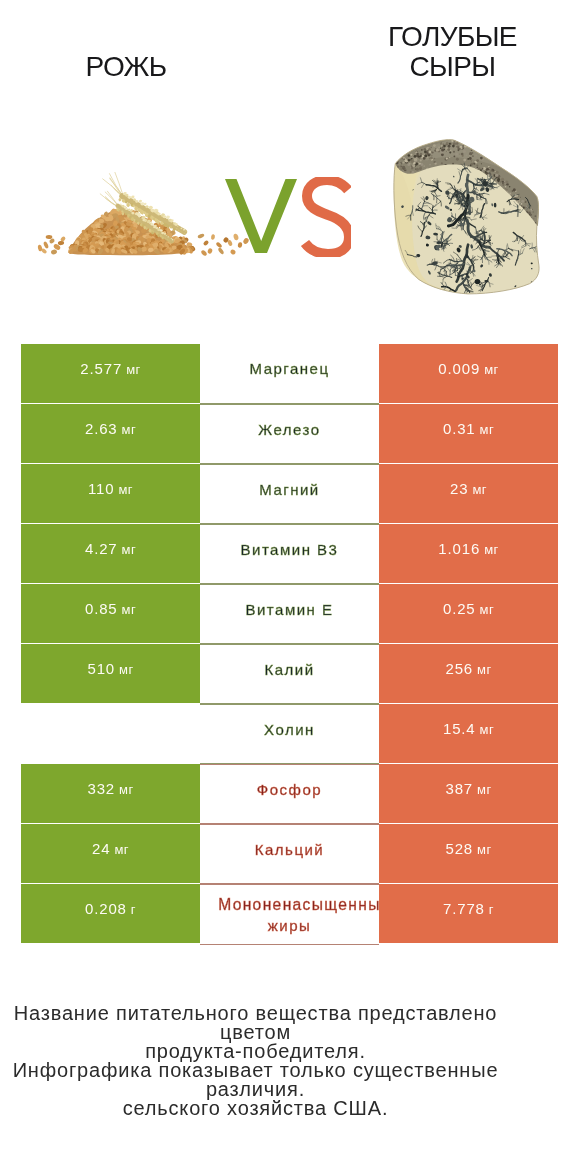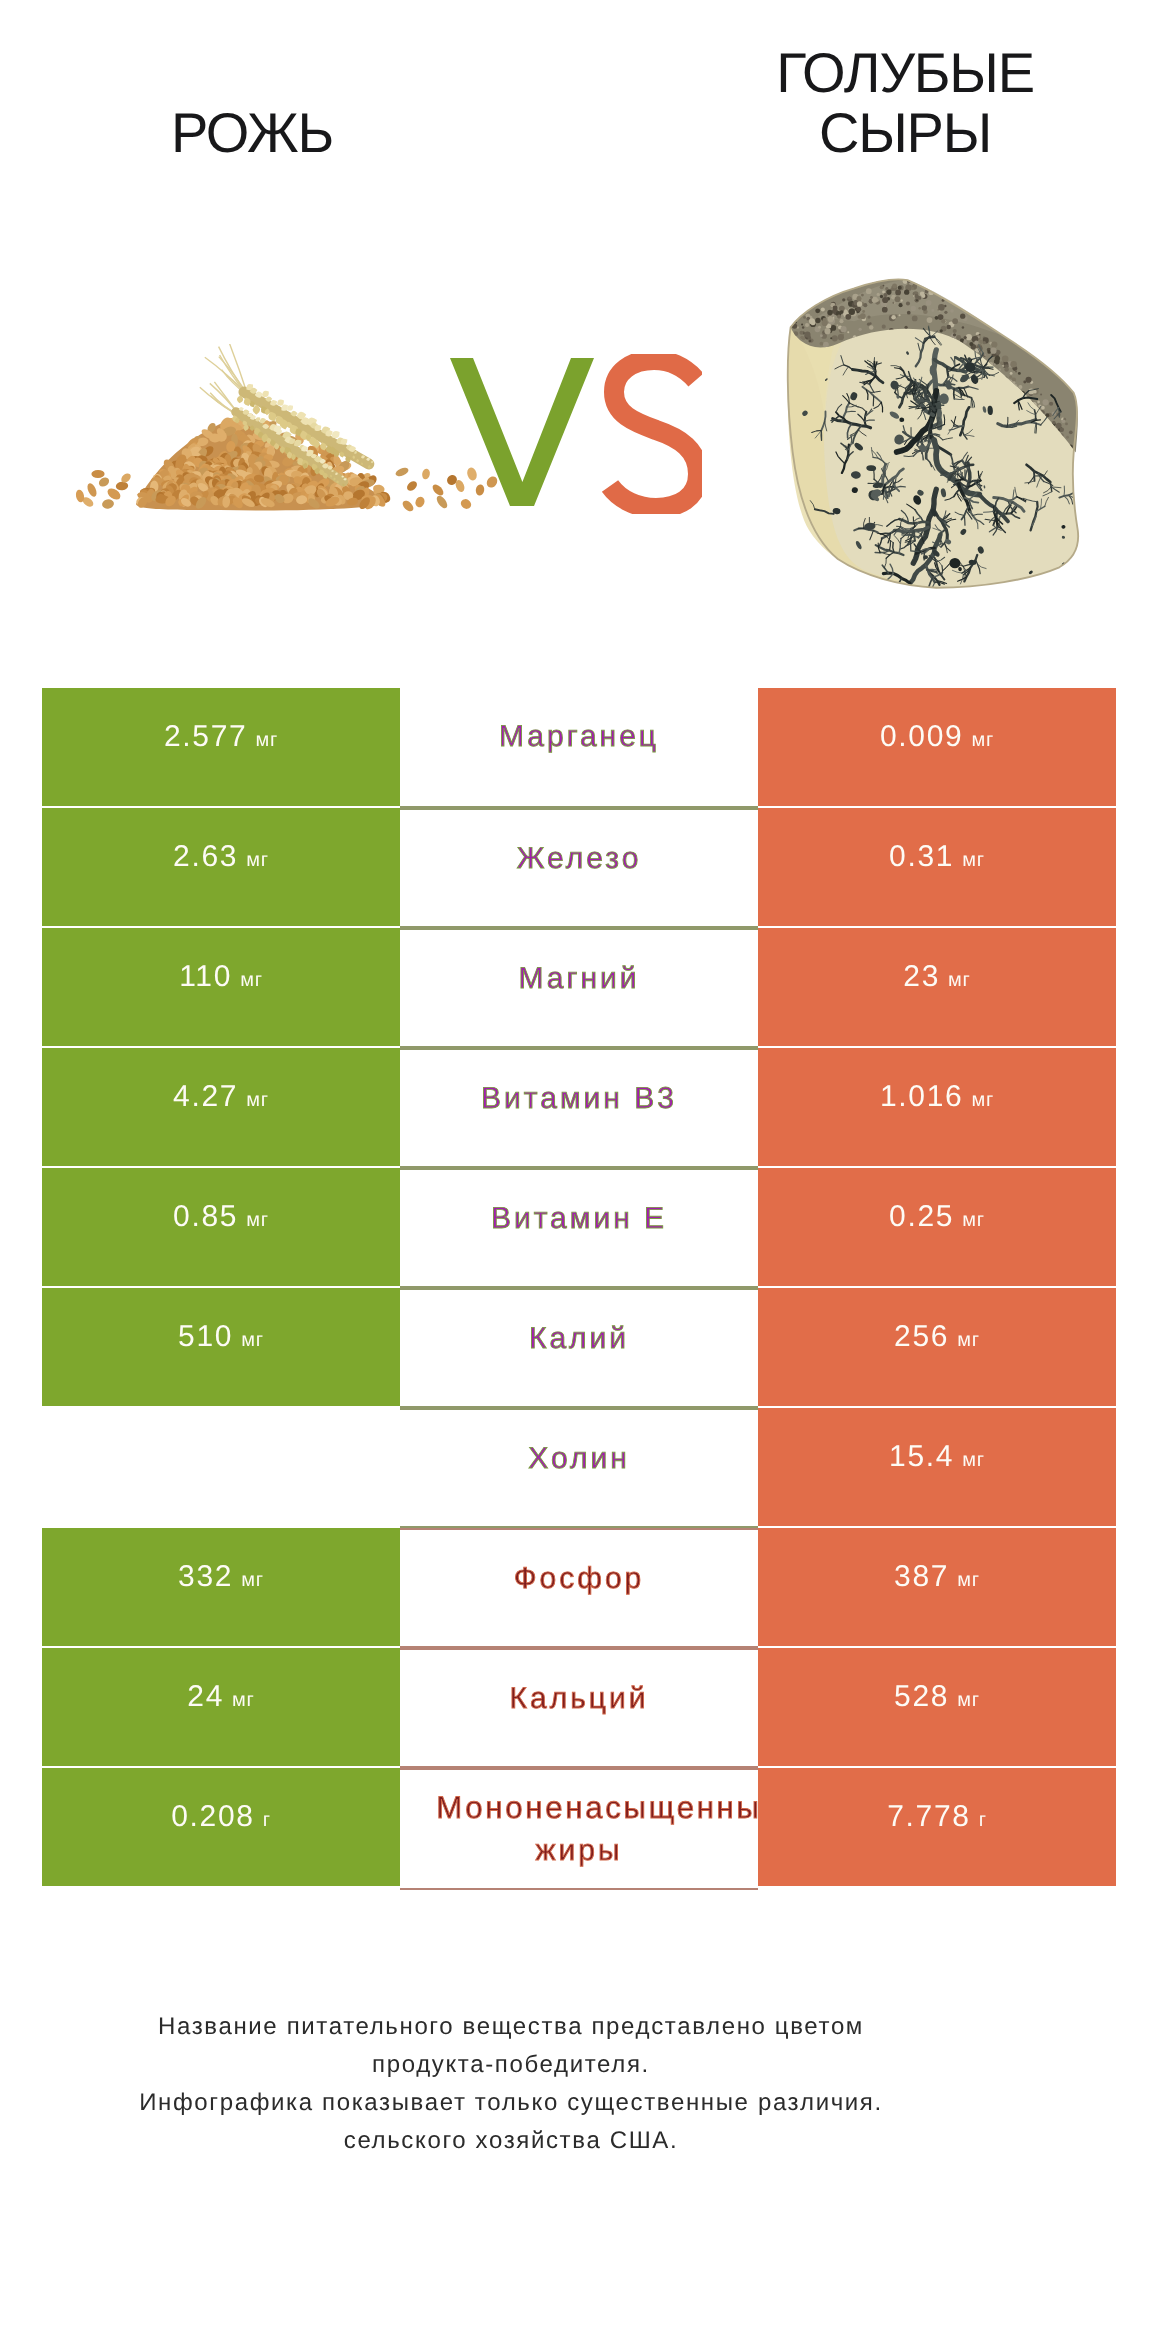--- a/index.html
+++ b/index.html
@@ -21,36 +21,36 @@
   #art-left{left:30px;top:172px;}
   #art-right{left:385px;top:138px;}
 
   
   .table{position:absolute;left:21px;top:344px;width:537px;}
   .row{position:relative;height:60px;}
   .cell{position:absolute;top:0;height:59px;box-sizing:border-box;
         display:flex;align-items:center;justify-content:center;text-align:center;
         padding-bottom:10px;}
   .val{font-size:15px;color:#fdfbf5;font-weight:400;letter-spacing:0.85px;white-space:nowrap;}
-  .unit{font-size:10px;margin-left:4px;letter-spacing:.4px;}
+  .unit{font-size:13px;margin-left:4px;letter-spacing:.4px;}
   .left{left:0;width:179px;background:#7ea72d;}
   .right{left:358px;width:179px;background:#e16d49;}
   .mid{left:179px;width:179px;background:#fff;font-weight:400;font-size:15px;
        line-height:21px;border-top:1px solid #90996a;border-bottom:1px solid #90996a;
-       color:#a21caf;height:60px;letter-spacing:1.5px;overflow:hidden;
+       color:#0f172a;height:60px;letter-spacing:1.5px;overflow:hidden;
        -webkit-text-stroke:0.45px #7a9a3f;}
   .row:first-child .mid{border-top:none;}
   .row:last-child .mid{height:61px;padding-bottom:0;}
   .mid .l1{display:block;white-space:nowrap;letter-spacing:1.35px;position:relative;left:15px;font-size:15.6px;}
   .mid .l2{display:block;}
   .mid.o{border-top-color:#b58274;border-bottom-color:#b58274;color:#7f1d1d;-webkit-text-stroke-color:#d2694a;}
 
   
   .note{position:absolute;left:0;top:1004px;width:511px;text-align:center;
-        font-size:12px;line-height:18.9px;color:#2b2b2b;letter-spacing:.82px;}
+        font-size:20px;line-height:18.9px;color:#2b2b2b;letter-spacing:.82px;}
 </style>
 </head>
 <body>
 
 <div class="page">
 
   <div class="title" id="title-left">Рожь</div>
   <div class="title" id="title-right">Голубые сыры</div>
 
   <div class="vs">

